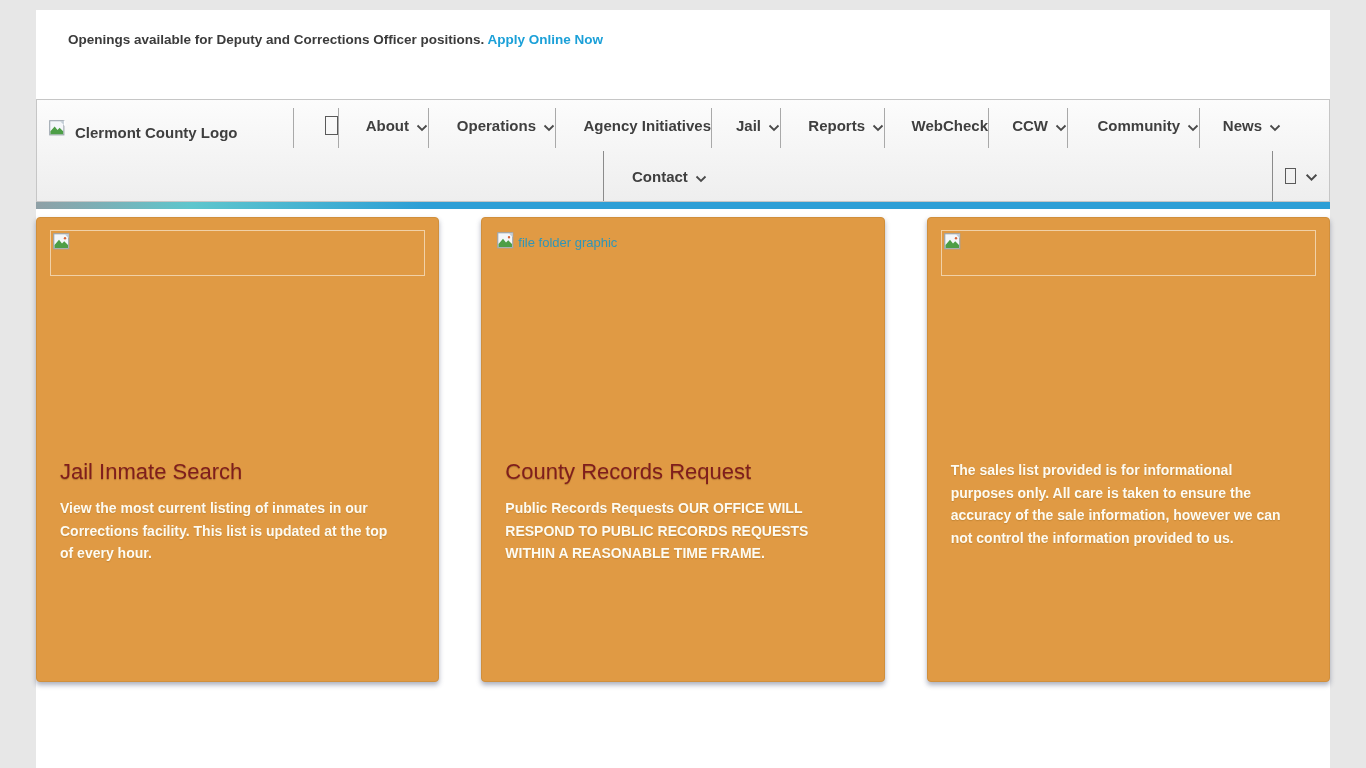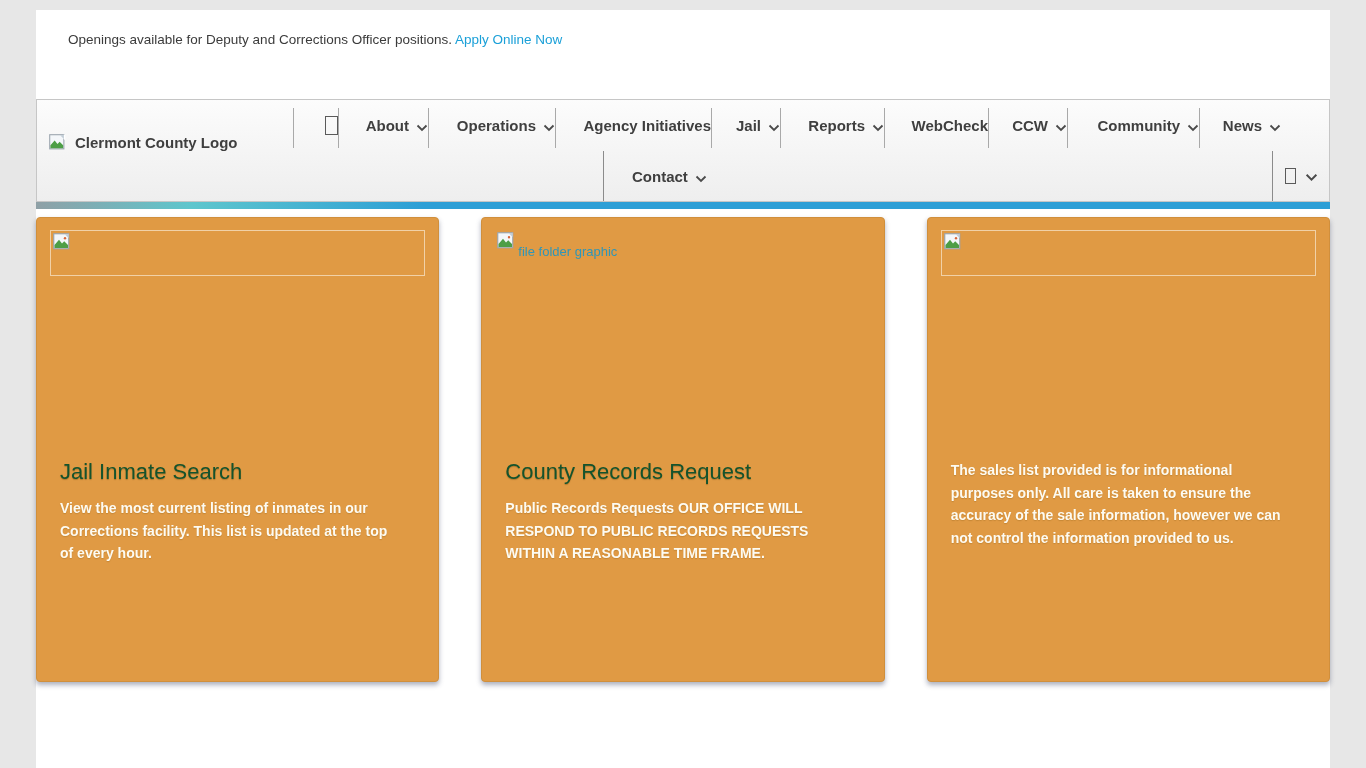--- a/index.html
+++ b/index.html
@@ -15,21 +15,21 @@
     background: #ffffff;
     min-height: 758px;
   }
 
   
   .announcement {
     height: 89px;
     background: #ffffff;
     padding: 22px 0 0 32px;
     font-size: 13.5px;
-    font-weight: normal;
+    font-weight: bold;
     color: #3b3b3b;
   }
   .announcement a {
     color: #1ba0d8;
     text-decoration: none;
     cursor: pointer;
   }
 
   
   .navbar {
@@ -55,21 +55,21 @@
     content: "";
     position: absolute;
     left: 0; top: 8px; bottom: 3px;
     width: 1px;
     background: #a9a9a9;
   }
   .logo-cell {
     width: 256px;
     justify-content: flex-start;
     padding-left: 12px;
-    align-items: flex-end;
+    align-items: center;
     padding-top: 5px;
   }
   .logo-cell .logo-alt { margin-top: 9px; margin-left: 2px; }
   .tofu-cell { width: 45px; }
   .tofu {
     display: inline-block;
     width: 13px; height: 19px;
     border: 1.5px solid #5a5a5a;
   }
   .chev { display: inline-block; margin-top: 2px; }
@@ -109,27 +109,27 @@
     height: 46px;
     display: flex;
     align-items: flex-start;
     gap: 3px;
     padding: 2px 0 0 2px;
   }
   .card-img.bordered { border: 1px solid rgba(255, 255, 250, 0.55); }
   .img-alt {
     font-size: 13px;
     color: #2e96b8;
-    margin-top: 12px;
+    margin-top: 3px;
   }
   .card-body { margin-top: 183px; padding: 0 26px 0 10px; }
   .card-title {
     font-size: 22px;
     font-weight: normal;
-    color: #14532d;
+    color: #7f1d1d;
     text-shadow: 0 1px 1px rgba(90, 60, 0, 0.35);
     margin-bottom: 12px;
     cursor: pointer;
   }
   .card-desc {
     font-size: 14px;
     font-weight: bold;
     color: #fdfbf2;
     line-height: 1.62;
     text-shadow: 0 1px 1px rgba(120, 80, 10, 0.25);

